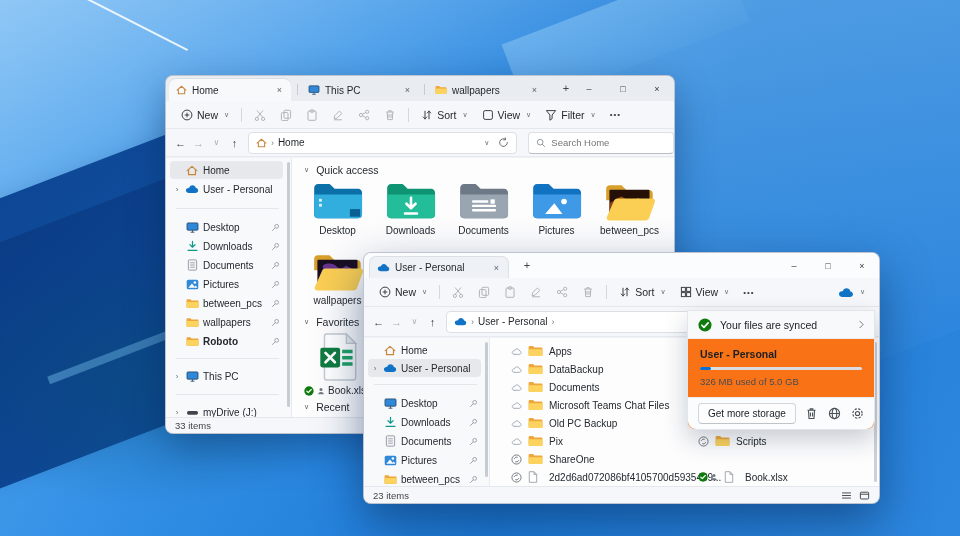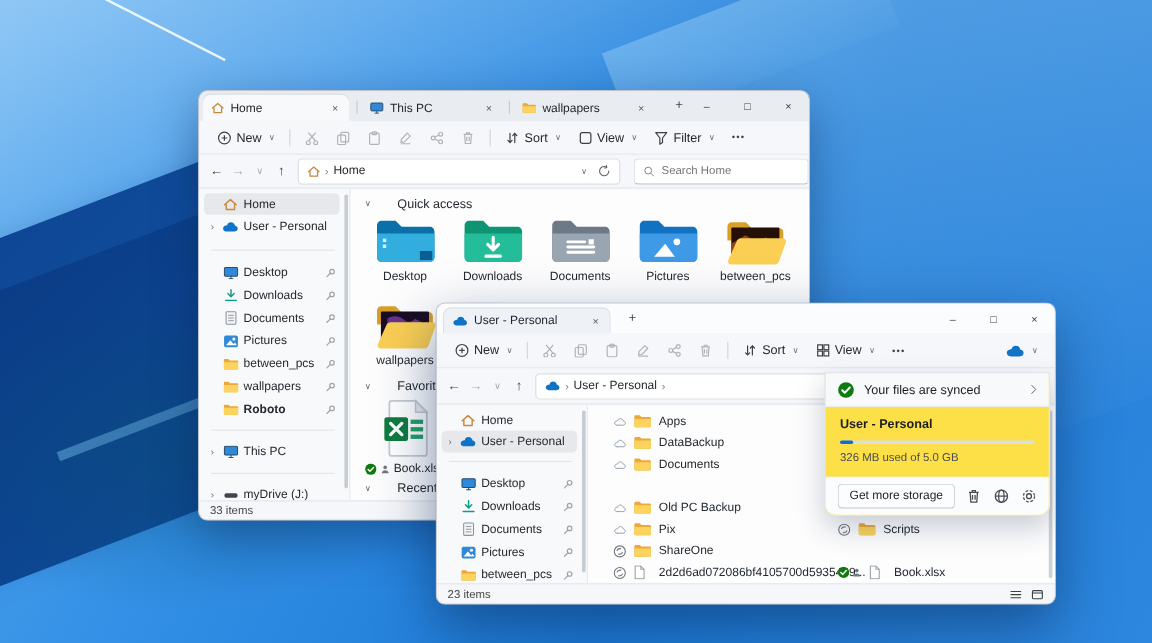--- a/index.html
+++ b/index.html
@@ -48,31 +48,31 @@
   .sbi .exp{width:8px;font-size:8px;color:#6a7076;text-align:center}
   .sbi .noexp{width:8px}
   .sbi .sbic{width:14px;height:13px;display:flex;align-items:center;justify-content:center;flex:none}
   .sbi .pin{margin-left:auto;width:9px;height:9px;opacity:.75}
   .sb-div{position:absolute;left:10px;right:12px;height:1px;background:#e4e7ea}
   .sb-scroll{position:absolute;width:3px;border-radius:2px;background:#c7ccd2}
   .statusbar{position:absolute;left:0;right:0;bottom:0;background:#f5f7fa;border-top:1px solid #e4e7eb;display:flex;align-items:center;padding:0 9px;font-size:9.5px;color:#444}
   .win-back .statusbar{height:16px}
   .win-front .statusbar{height:17px}
   .content{position:absolute;left:127px;right:0;top:0;bottom:0;background:#fdfdfe}
-  .sect-h{position:absolute;display:flex;align-items:center;gap:22px;font-size:10.5px;color:#24292e}
+  .sect-h{position:absolute;display:flex;align-items:center;gap:7px;font-size:10.5px;color:#24292e}
   .sect-h .chev{font-size:7px;color:#5f6368}
   .tile{position:absolute;width:73px;text-align:center}
   .tile .ticon{display:block;margin:0 auto;width:52px;height:42px}
   .tile .tlabel{display:block;font-size:10px;color:#24292e;margin-top:3px;white-space:nowrap}
   .filelabel{display:flex;align-items:center;justify-content:center;gap:3px;font-size:10px;color:#24292e;margin-top:3px}
   .frow{position:absolute;height:18px;display:flex;align-items:center;gap:6px;font-size:10px;color:#24292e;white-space:nowrap}
   .frow .st{width:11px;height:11px;flex:none;display:flex;align-items:center}
   .frow .fic{width:15px;height:13px;flex:none;display:flex;align-items:center}
   
-  .flyout{position:absolute;left:323px;top:57px;width:188px;height:120px;background:#fde047;border:1px solid #e2e5e9;border-radius:0 0 8px 8px;box-shadow:0 10px 24px rgba(10,30,60,.22);z-index:5}
+  .flyout{position:absolute;left:323px;top:57px;width:188px;height:120px;background:#f97316;border:1px solid #e2e5e9;border-radius:0 0 8px 8px;box-shadow:0 10px 24px rgba(10,30,60,.22);z-index:5}
   .fly-row1{display:flex;align-items:center;gap:8px;height:28px;padding:0 10px;background:#f7f9fa;border-bottom:1px solid #ebedf0;font-size:10.5px;color:#1b1f24}
   .fly-row1 .chev{margin-left:auto;color:#5f6368;font-size:9px}
   .fly-card{padding:9px 12px 6px}
   .fly-acct{font-size:10.5px;font-weight:bold;color:#1b1f24}
   .fly-bar{margin-top:7px;width:162px;height:3px;border-radius:2px;background:#dadde1;position:relative}
   .fly-fill{position:absolute;left:0;top:0;bottom:0;width:7%;border-radius:2px;background:#0b6fd0}
   .fly-usage{margin-top:6px;font-size:9.5px;color:#474c52}
   .fly-foot{position:absolute;left:0;right:0;bottom:0;height:32px;border-top:1px solid #ebedf0;background:#fbfcfd;border-radius:0 0 8px 8px;display:flex;align-items:center;padding:0 10px;gap:9px}
   .fly-cta{font-size:10px;color:#1b1f24;background:#fdfdfd;border:1px solid #d2d6da;border-bottom-color:#bfc4c9;border-radius:4px;padding:4px 9px}
   .fly-ico{width:13px;height:13px;color:#494f55}
@@ -839,20 +839,33 @@
                 <use href="#s-cloud-o"></use>
               </svg>
             </span>
           <span class="fic">
               <svg class="gl" width="15" height="12">
                 <use href="#s-folder"></use>
               </svg>
             </span>
           <span>Documents</span>
         </div>
+        <div class="frow" style="left:20px;top:58px;">
+          <span class="st">
+              <svg class="gl" width="13" height="9">
+                <use href="#s-cloud-o"></use>
+              </svg>
+            </span>
+          <span class="fic">
+              <svg class="gl" width="15" height="12">
+                <use href="#s-folder"></use>
+              </svg>
+            </span>
+          <span>Microsoft Teams Chat Files</span>
+        </div>
         <div class="frow" style="left:20px;top:76px;">
           <span class="st">
               <svg class="gl" width="13" height="9">
                 <use href="#s-cloud-o"></use>
               </svg>
             </span>
           <span class="fic">
               <svg class="gl" width="15" height="12">
                 <use href="#s-folder"></use>
               </svg>

